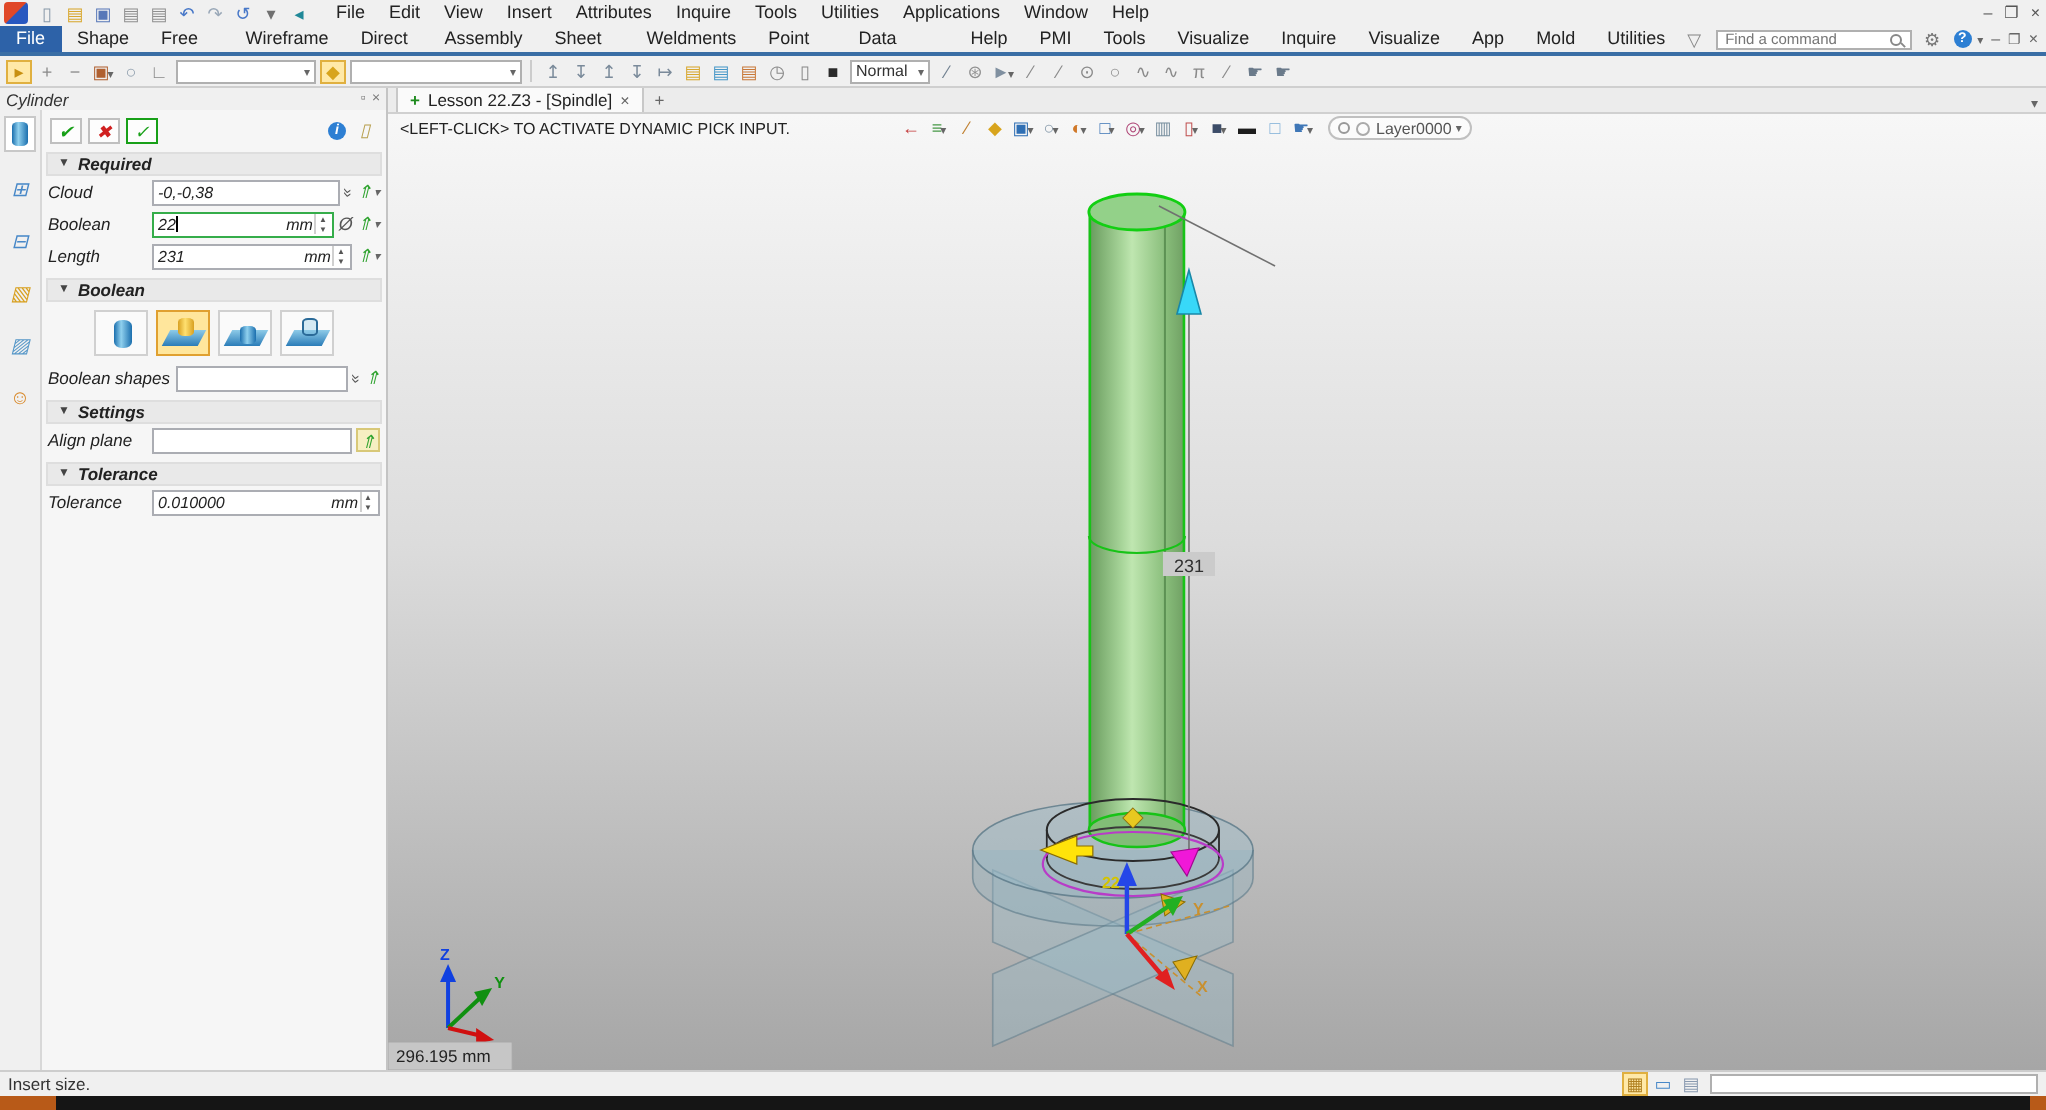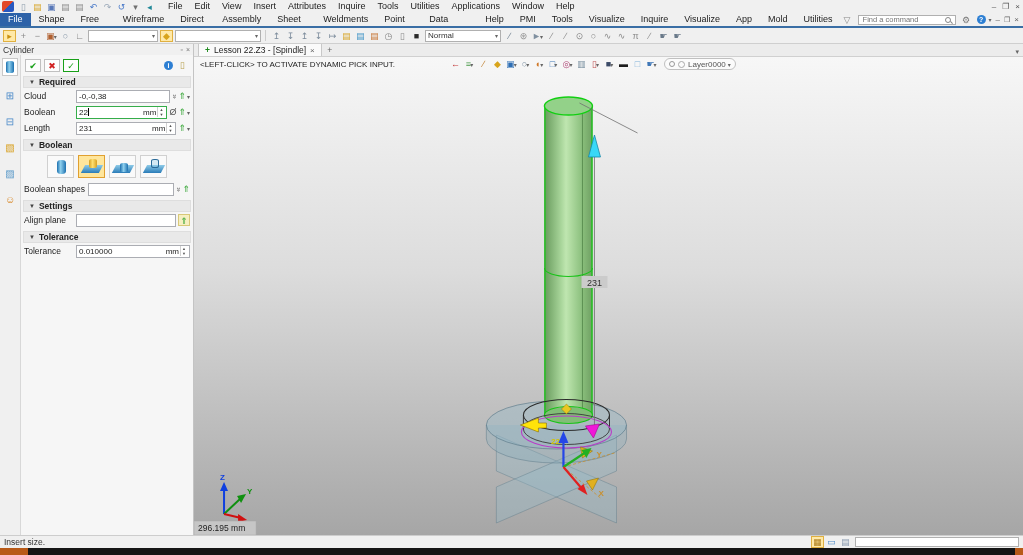--- a/index.html
+++ b/index.html
@@ -25,21 +25,21 @@
   .findbox{width:98px;height:10px;background:#fff;border:1px solid #b0b0b0;display:flex;align-items:center;padding:0 2px;}
   .findbox input{border:none;outline:none;width:84px;font-size:7.5px;background:transparent;color:#888;}
   .mag{width:6px;height:6px;border:1px solid #888;border-radius:50%;position:relative;flex:0 0 auto;}
   .mag::after{content:"";position:absolute;width:3px;height:1px;background:#888;transform:rotate(45deg);right:-3px;bottom:-1px;}
   .helpdot{width:9px;height:9px;border-radius:50%;background:#2d7fd3;color:#fff;font-size:7px;line-height:9px;text-align:center;font-weight:bold;}
   .mini-combo{height:12px;background:#fff;border:1px solid #b0b0b0;display:flex;align-items:center;padding:0 2px;font-size:8px;color:#333;flex:0 0 auto;}
   .mini-combo .dd{margin-left:auto;}
   .iconlist{display:flex;align-items:center;gap:1px;}
   
   .main{position:absolute;top:44px;left:0;right:0;bottom:20px;display:flex;}
-  .panel{width:194px;background:#f0f0f0;border-right:1px solid #c4c4c4;display:flex;flex-direction:column;}
+  .panel{width:194px;background:#f0f0f0;border-right:1px solid #c4c4c4;display:flex;flex-direction:column;font-style:italic;}
   .phead{height:11px;display:flex;align-items:center;padding:0 3px;font-size:8.5px;color:#333;}
   .phead .hicons{margin-left:auto;display:flex;gap:3px;font-size:7px;color:#777;}
   .pbody{flex:1;display:flex;}
   .icol{width:20px;display:flex;flex-direction:column;align-items:center;gap:14px;padding-top:3px;}
   .cylchip{width:16px;height:18px;background:#fff;border:1px solid #c8c8c8;display:flex;align-items:center;justify-content:center;}
   .mini-cyl{width:8px;height:12px;background:linear-gradient(90deg,#1b6fae,#8fd0ee 40%,#1b6fae);border-radius:3px/2px;}
   .icol .chip{font-size:10px;}
   .form{flex:1;background:#f6f6f6;border-left:1px solid #d8d8d8;padding:2px 2px 0 2px;}
   .btnrow{display:flex;align-items:center;gap:3px;height:16px;padding:0 2px;margin-bottom:2px;}
   .pbtn{width:16px;height:13px;border:1px solid #c0c0c0;background:#fdfdfd;font-size:9px;line-height:12px;text-align:center;}
@@ -196,21 +196,21 @@
         <span class="chip" style="color: rgb(122, 138, 154);"><span>↥</span></span>
         <span class="chip" style="color: rgb(122, 138, 154);"><span>↧</span></span>
         <span class="chip" style="color: rgb(122, 138, 154);"><span>↦</span></span>
         <span class="chip" style="color: rgb(216, 168, 48);"><span>▤</span></span>
         <span class="chip" style="color: rgb(72, 152, 200);"><span>▤</span></span>
         <span class="chip" style="color: rgb(200, 120, 56);"><span>▤</span></span>
         <span class="chip" style="color: rgb(138, 138, 138);"><span>◷</span></span>
         <span class="chip" style="color: rgb(138, 138, 138);"><span>▯</span></span>
         <span class="chip" style="color: rgb(42, 42, 42);"><span>■</span></span>
       </span>
-    <span class="mini-combo" style="width:76px">
+    <span class="mini-combo" style="width:40px">
       <span class="val">Normal</span>
         <span class="dd">▾</span>
     </span>
     <span class="iconlist">
 
     <span class="chip" style="color: rgb(112, 128, 144);"><span>∕</span></span>
         <span class="chip" style="color: rgb(144, 144, 144);"><span>⊛</span></span>
         <span class="chip" style="color: rgb(128, 144, 160);"><span>►</span><span class="dd">▾</span></span>
         <span class="chip" style="color: rgb(138, 138, 138);"><span>∕</span></span>
         <span class="chip" style="color: rgb(138, 138, 138);"><span>∕</span></span>

